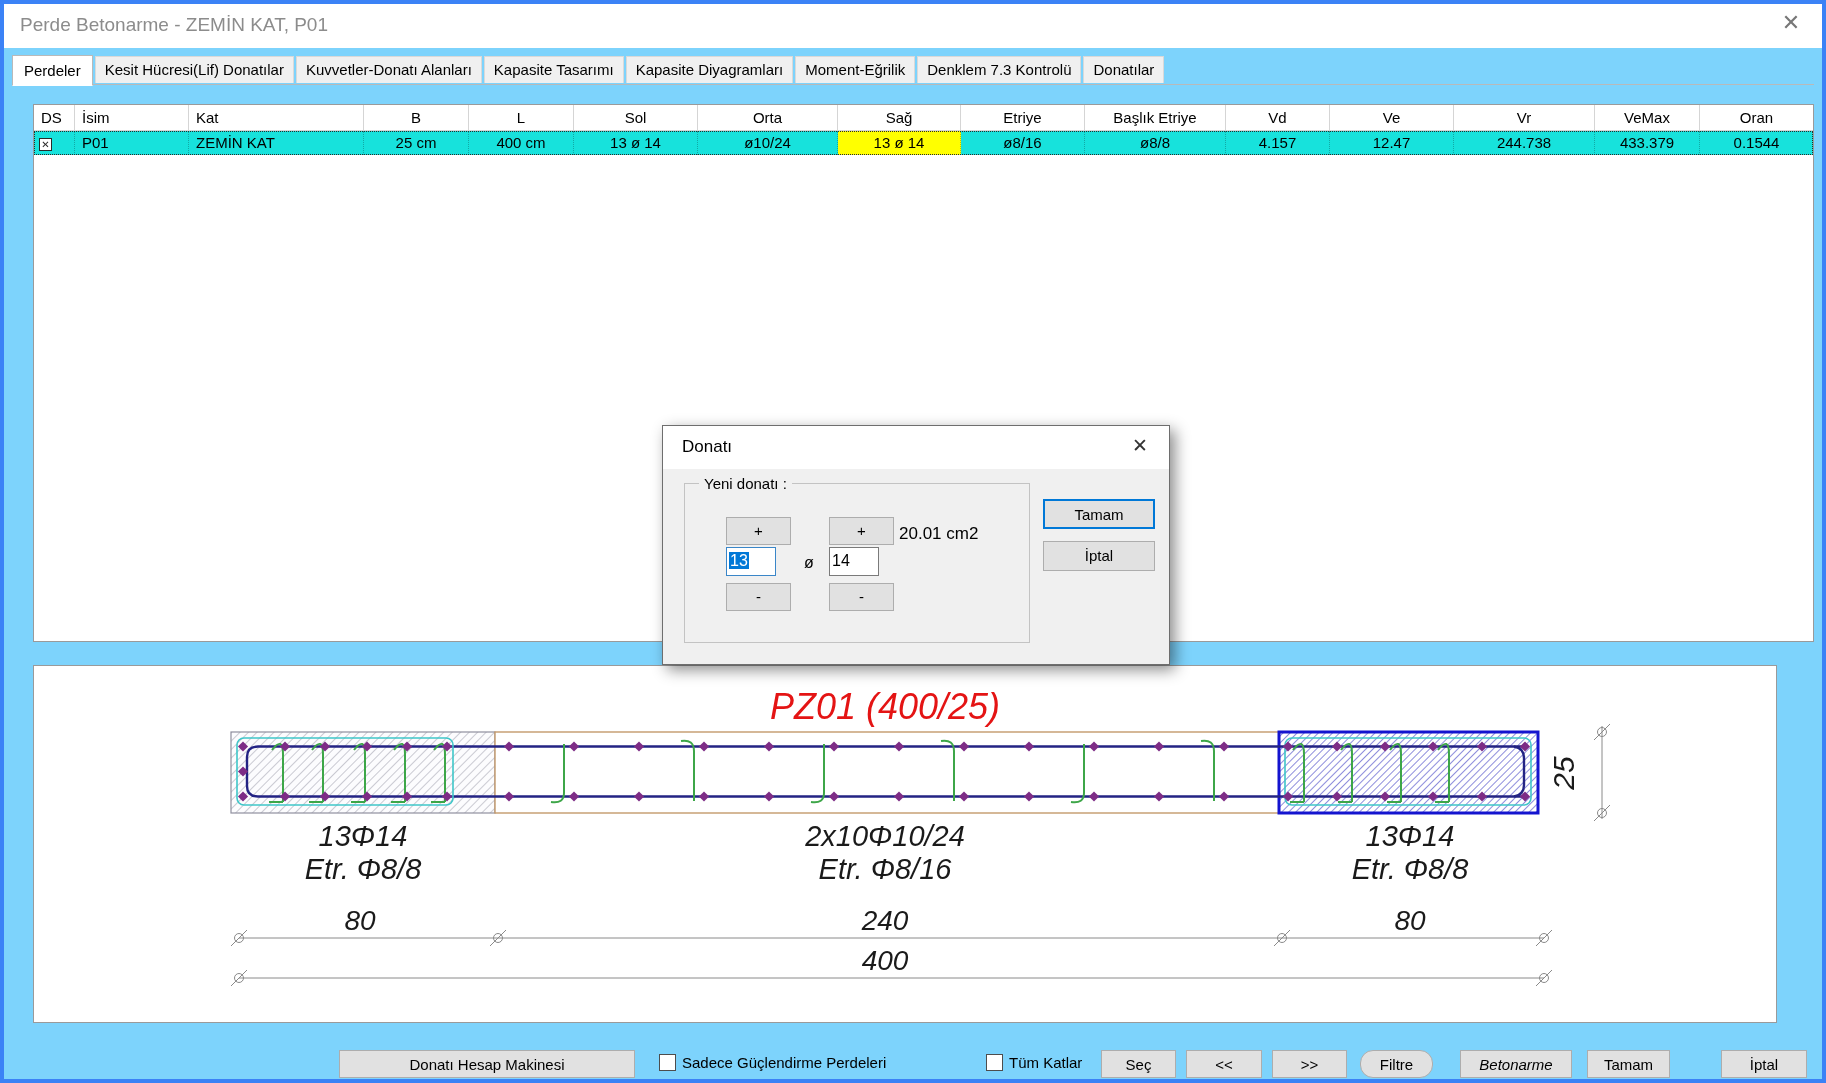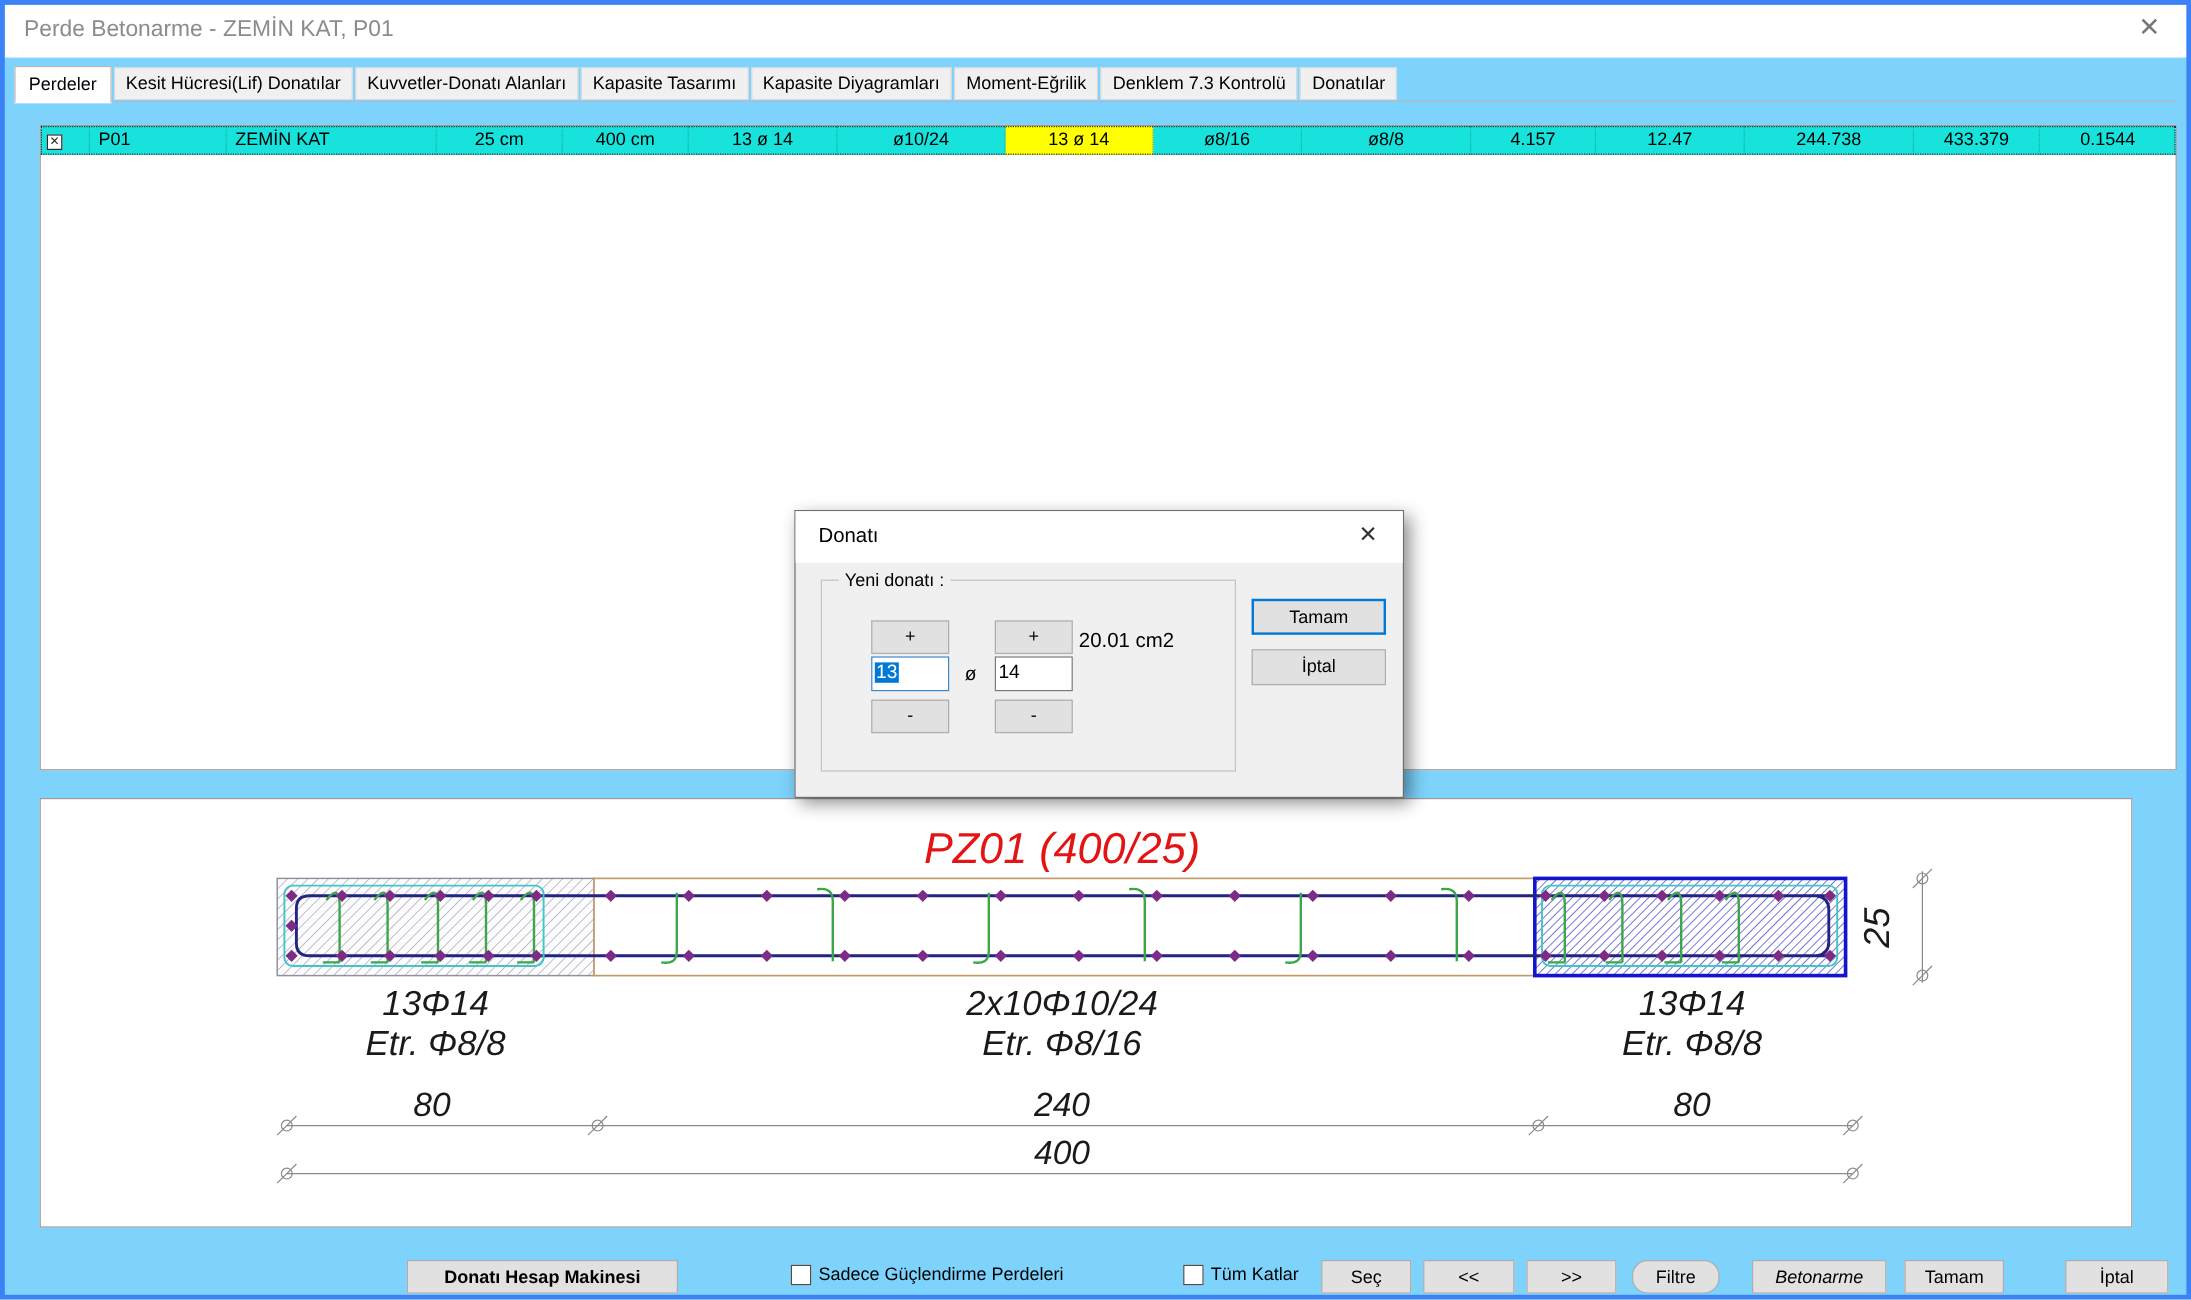--- a/index.html
+++ b/index.html
@@ -38,21 +38,21 @@
   .clabel{position:absolute;top:1050px;font-size:15px;color:#000;white-space:nowrap;}
 
   
   .dialog{position:absolute;left:658px;top:421px;width:508px;height:240px;background:#f0f0f0;border:1px solid #6e6e6e;box-shadow:5px 5px 14px rgba(0,0,0,0.45);z-index:10;}
   .dlg-titlebar{position:absolute;left:0;top:0;width:100%;height:43px;background:#fff;}
   .dlg-title{position:absolute;left:19px;top:11px;font-size:17px;color:#000;}
   .dlg-close{position:absolute;right:16px;top:8px;font-size:19px;color:#333;width:26px;text-align:center;cursor:pointer;}
   .groupbox{position:absolute;left:21px;top:57px;width:346px;height:160px;border:1px solid #c3c3c3;}
   .grouplabel{position:absolute;left:14px;top:-9px;background:#f0f0f0;padding:0 5px;font-size:15px;color:#000;}
   .stepbtn{position:absolute;width:65px;height:28px;background:#e1e1e1;border:1px solid #adadad;font-size:15px;text-align:center;padding-top:4px;cursor:pointer;}
-  .dlg-input{position:absolute;width:65px;height:29px;background:#fff;border:1px solid #7a7a7a;font-size:16px;padding:4px 2px 0 2px;}
+  .dlg-input{position:absolute;width:50px;height:29px;background:#fff;border:1px solid #7a7a7a;font-size:16px;padding:4px 2px 0 2px;}
   .dlg-input.focused{border:1px solid #3a86c8;}
   .selhl{background:#0078d7;color:#fff;padding:0 1px;}
   .phi{position:absolute;font-size:16px;color:#000;}
   .areatext{position:absolute;font-size:17px;color:#000;white-space:nowrap;}
   .dlgbtn{position:absolute;left:380px;width:112px;height:30px;background:#e1e1e1;border:1px solid #adadad;font-size:15px;text-align:center;padding-top:5px;cursor:pointer;}
   .dlgbtn.primary{border:2px solid #0078d7;}
 </style>
 </head>
 <body>
 
@@ -68,20 +68,37 @@
     <div class="tab">Kesit Hücresi(Lif) Donatılar</div>
     <div class="tab">Kuvvetler-Donatı Alanları</div>
     <div class="tab">Kapasite Tasarımı</div>
     <div class="tab">Kapasite Diyagramları</div>
     <div class="tab">Moment-Eğrilik</div>
     <div class="tab">Denklem 7.3 Kontrolü</div>
     <div class="tab">Donatılar</div>
   </div>
 
   <div class="tablebox">
+    <div class="thead">
+      <div class="th c0 al">DS</div>
+      <div class="th c1 al">İsim</div>
+      <div class="th c2 al">Kat</div>
+      <div class="th c3 ac">B</div>
+      <div class="th c4 ac">L</div>
+      <div class="th c5 ac">Sol</div>
+      <div class="th c6 ac">Orta</div>
+      <div class="th c7 ac">Sağ</div>
+      <div class="th c8 ac">Etriye</div>
+      <div class="th c9 ac">Başlık Etriye</div>
+      <div class="th c10 ac">Vd</div>
+      <div class="th c11 ac">Ve</div>
+      <div class="th c12 ac">Vr</div>
+      <div class="th c13 ac">VeMax</div>
+      <div class="th c14 ac">Oran</div>
+    </div>
     <div class="trow">
       <div class="td c0"><span class="dsbox">✕</span></div>
       <div class="td c1 al">P01</div>
       <div class="td c2 al">ZEMİN KAT</div>
       <div class="td c3 ac">25 cm</div>
       <div class="td c4 ac">400 cm</div>
       <div class="td c5 ac">13 ø 14</div>
       <div class="td c6 ac">ø10/24</div>
       <div class="td c7 ac sel">13 ø 14</div>
       <div class="td c8 ac">ø8/16</div>
@@ -251,21 +268,21 @@
       <span class="phi" style="left:119px;top:70px;">ø</span>
       <div class="dlg-input" style="left:144px;top:63px;">14</div>
       <div class="stepbtn" style="left:41px;top:99px;">-</div>
       <div class="stepbtn" style="left:144px;top:99px;">-</div>
       <span class="areatext" style="left:214px;top:40px;">20.01 cm2</span>
     </div>
     <div class="dlgbtn primary" style="top:73px;">Tamam</div>
     <div class="dlgbtn" style="top:115px;">İptal</div>
   </div>
 
-  <div class="fbtn" style="left:335px;width:226px;font-weight:bold;">Donatı Hesap Makinesi</div>
+  <div class="fbtn" style="left:335px;width:296px;">Donatı Hesap Makinesi</div>
   <div class="cbox" style="left:655px;"></div>
   <div class="clabel" style="left:678px;">Sadece Güçlendirme Perdeleri</div>
   <div class="cbox" style="left:982px;"></div>
   <div class="clabel" style="left:1005px;">Tüm Katlar</div>
   <div class="fbtn" style="left:1097px;width:75px;">Seç</div>
   <div class="fbtn" style="left:1182px;width:76px;">&lt;&lt;</div>
   <div class="fbtn" style="left:1268px;width:75px;">&gt;&gt;</div>
   <div class="fbtn" style="left:1356px;width:73px;border-radius:13px;">Filtre</div>
   <div class="fbtn" style="left:1456px;width:112px;font-style:italic;">Betonarme</div>
   <div class="fbtn" style="left:1583px;width:83px;">Tamam</div>

